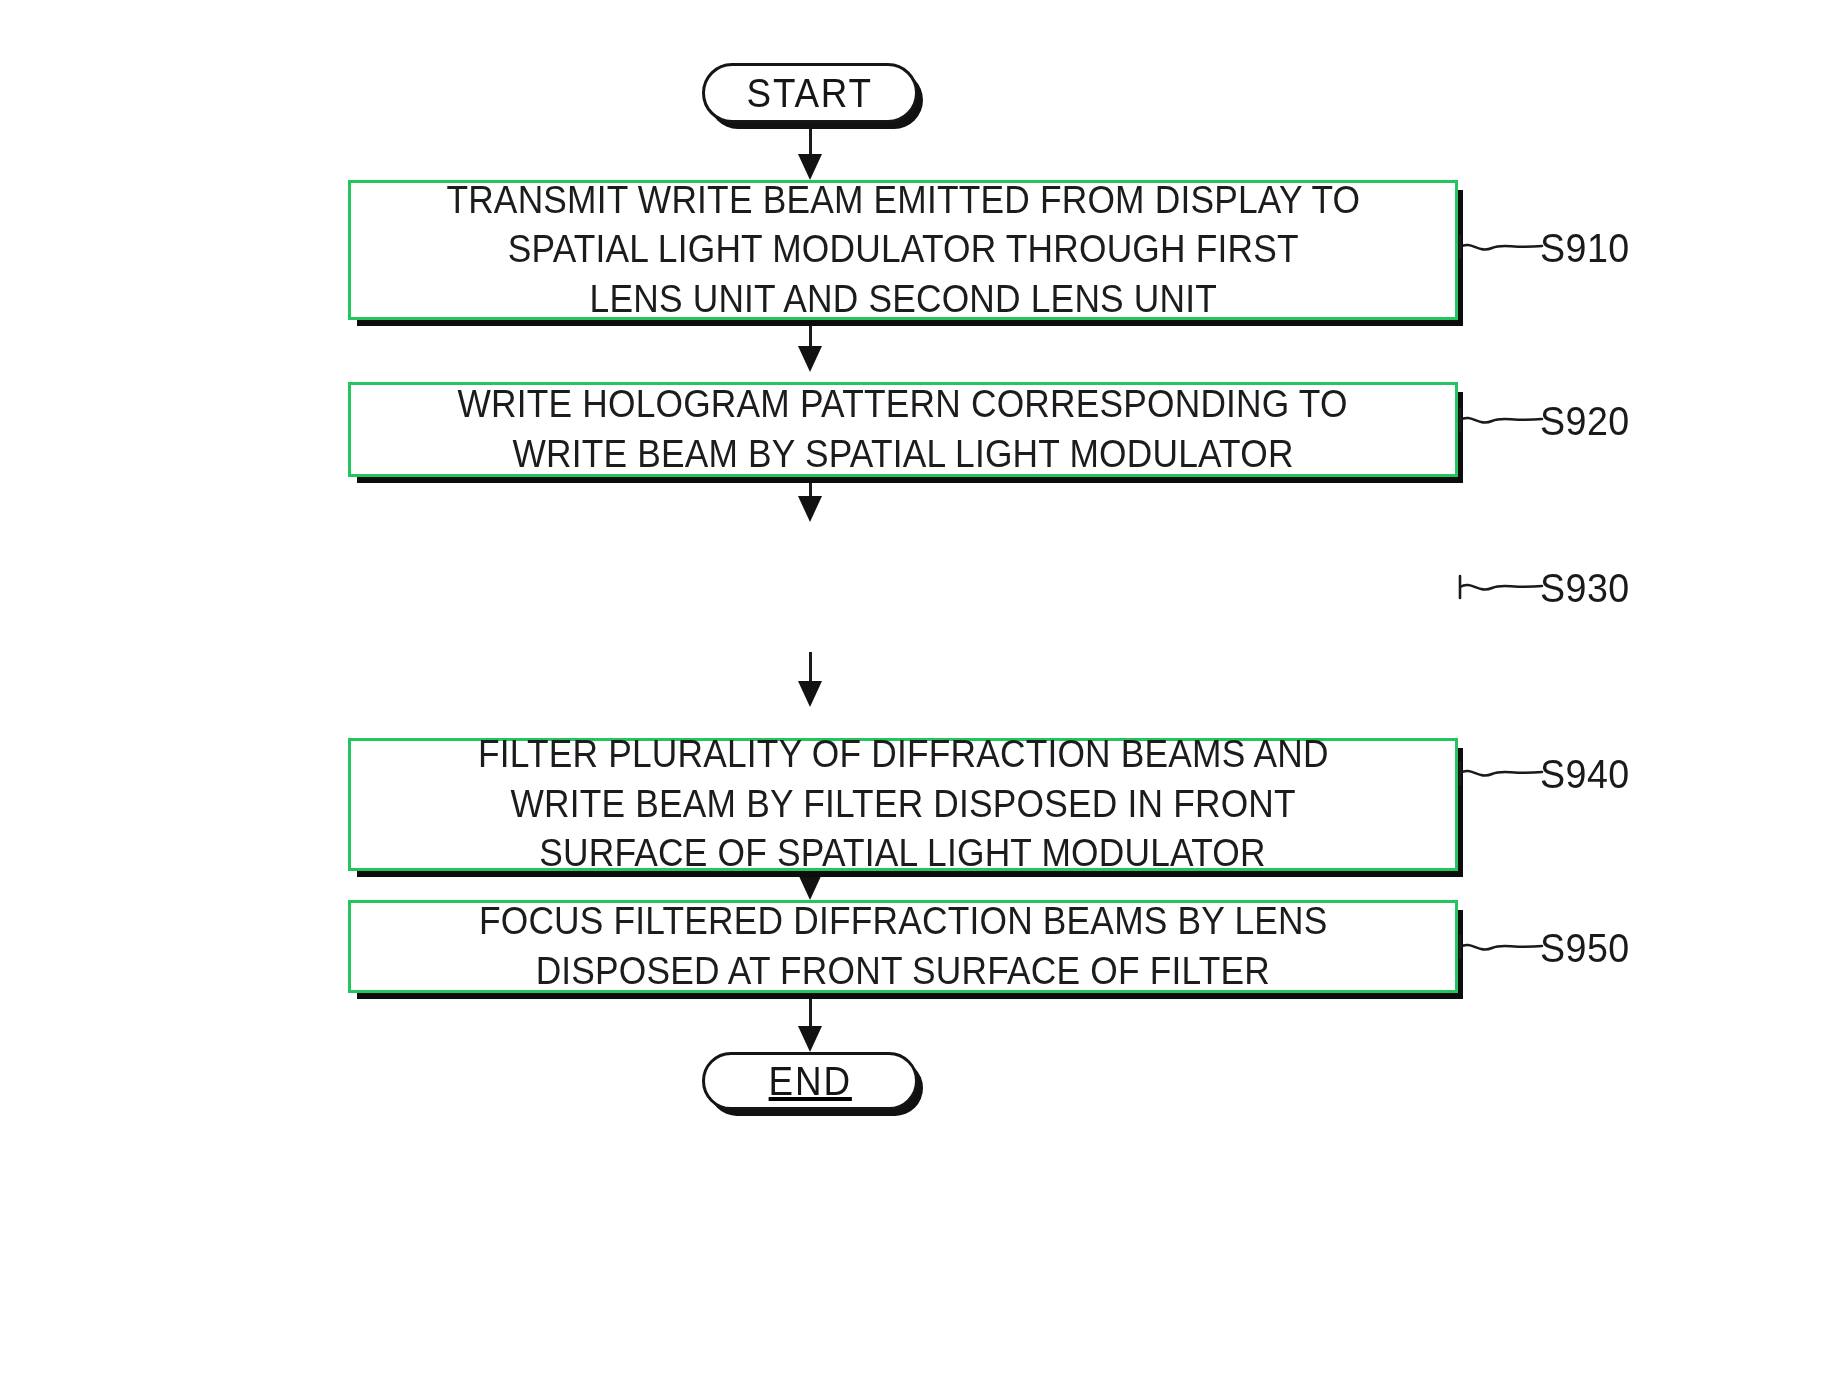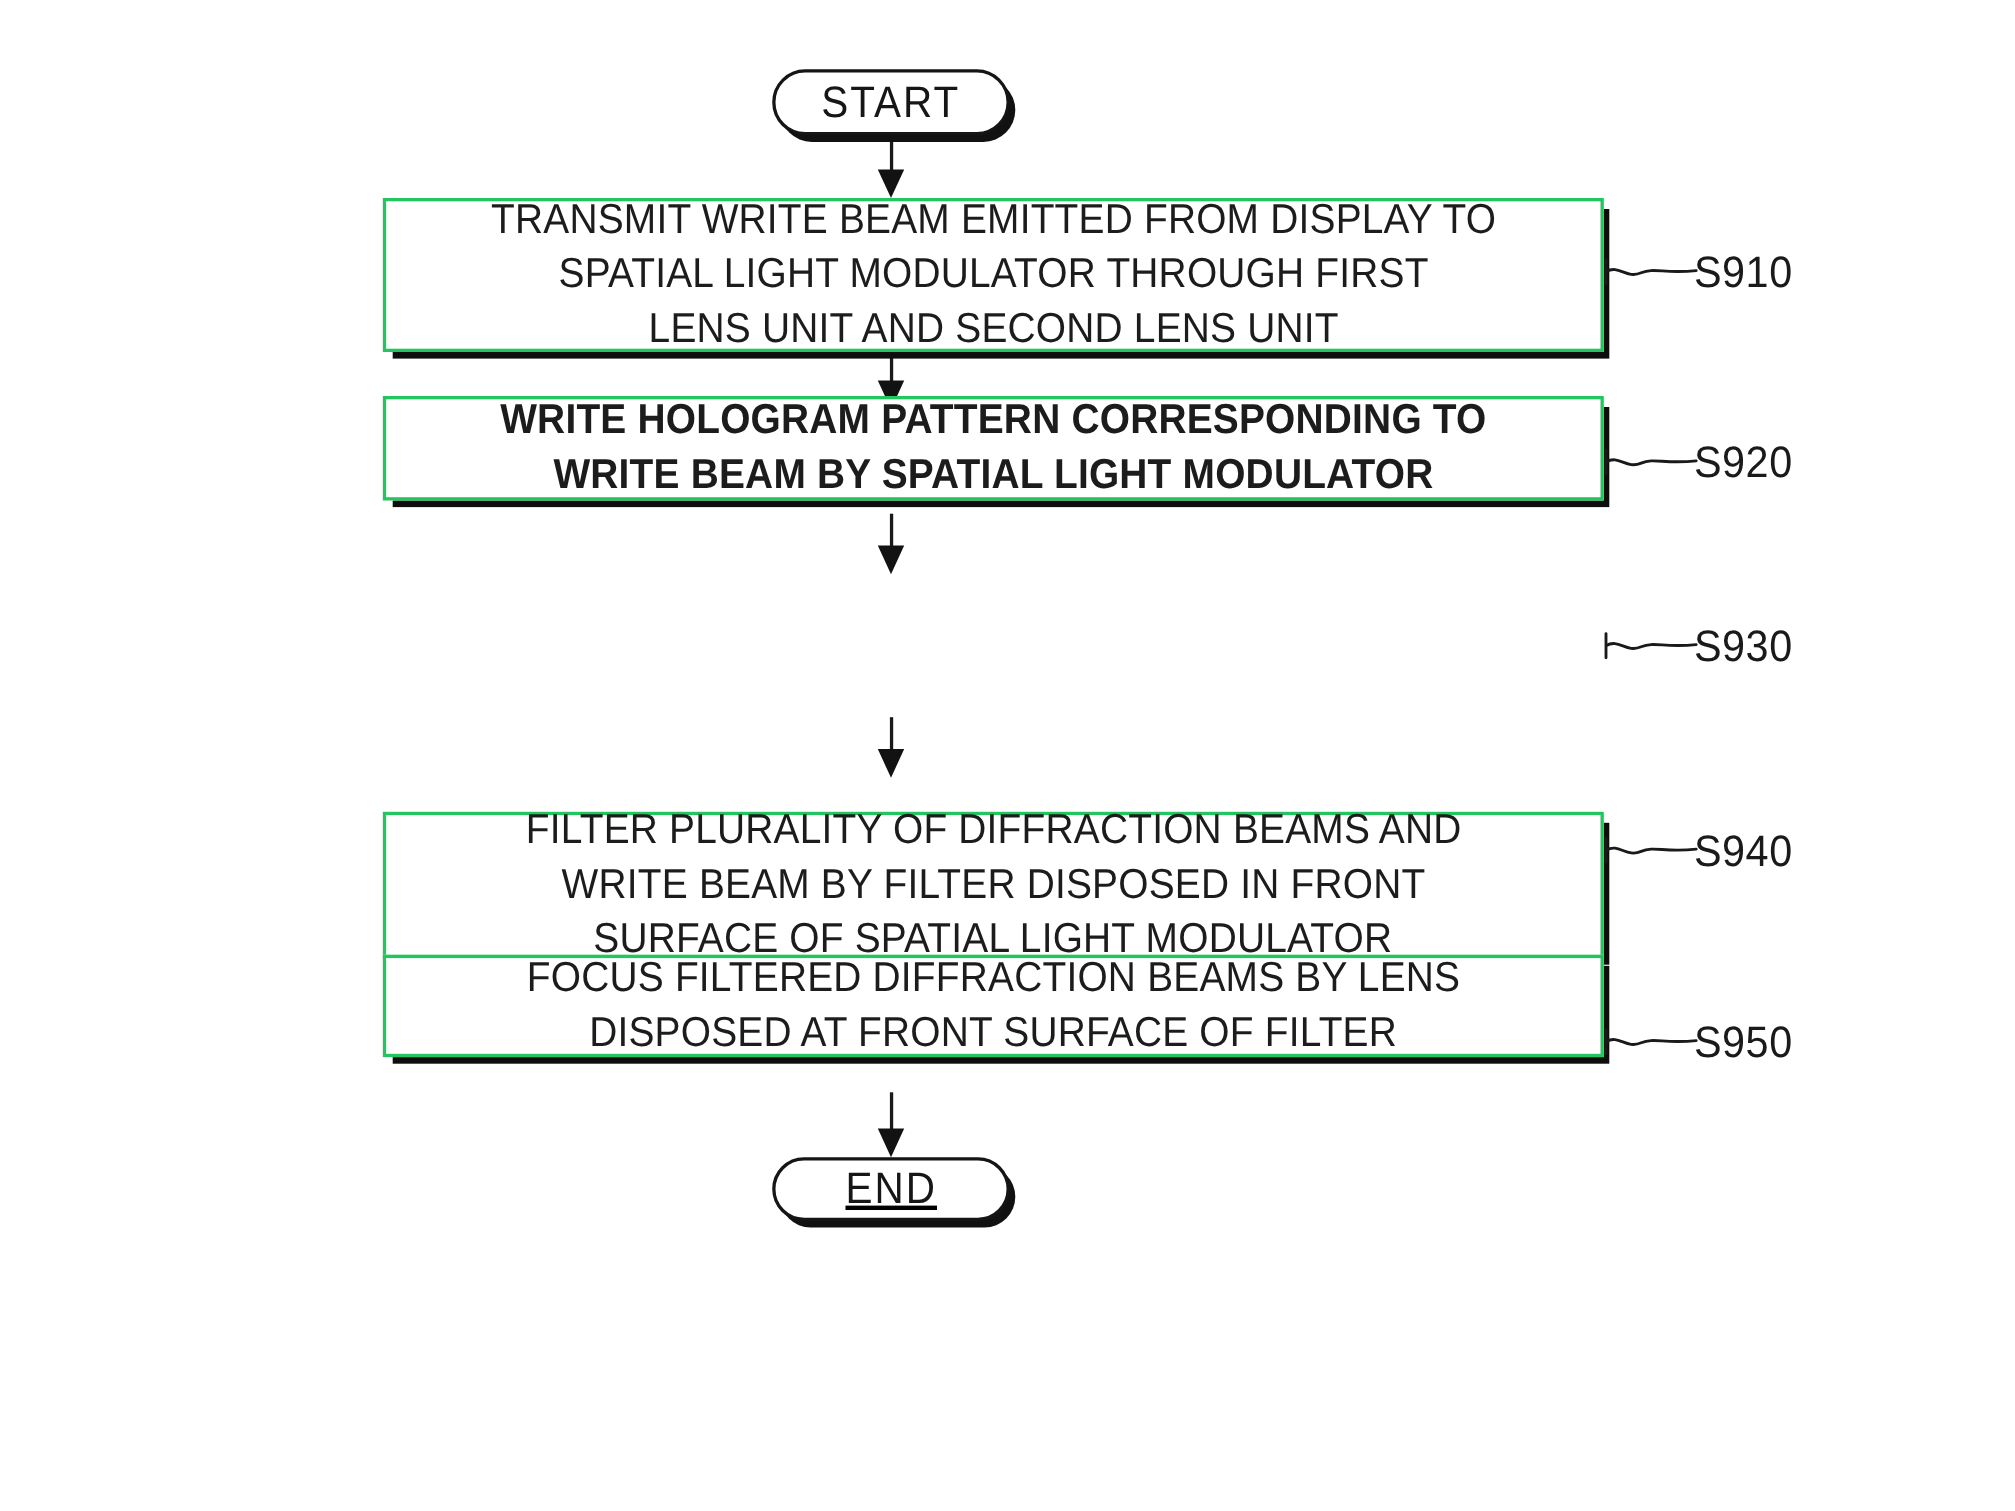--- a/index.html
+++ b/index.html
@@ -132,21 +132,21 @@
       <path d="M2,4 L2,26 M2,15 C14,8 20,22 34,16 C46,11 54,17 84,14" fill="none" stroke="#1a1a1a" stroke-width="2.6" stroke-linecap="round"></path>
     </svg>
   </div>
   <div class="steplabel" style="left:1540px; top:226px;">S910</div>
 
   <div class="conn" style="left:790px; top:320px; width:40px; height:52px;">
     <div class="shaft" style="height:28px;"></div>
     <div class="head"></div>
   </div>
 
-  <div class="proc" style="left:348px; top:360px; width:1110px; height:95px;font-weight:bold;">
+  <div class="proc" style="left:348px; top:382px; width:1110px; height:95px;">
     <div class="line">WRITE HOLOGRAM PATTERN CORRESPONDING TO</div>
     <div class="line">WRITE BEAM BY SPATIAL LIGHT MODULATOR</div>
   </div>
   <div class="leader" style="left:1458px; top:405px; width:86px; height:30px;">
     <svg width="86" height="30" viewBox="0 0 86 30">
       <path d="M2,4 L2,26 M2,15 C14,8 20,22 34,16 C46,11 54,17 84,14" fill="none" stroke="#1a1a1a" stroke-width="2.6" stroke-linecap="round"></path>
     </svg>
   </div>
   <div class="steplabel" style="left:1540px; top:399px;">S920</div>
 
@@ -177,21 +177,21 @@
       <path d="M2,4 L2,26 M2,15 C14,8 20,22 34,16 C46,11 54,17 84,14" fill="none" stroke="#1a1a1a" stroke-width="2.6" stroke-linecap="round"></path>
     </svg>
   </div>
   <div class="steplabel" style="left:1540px; top:752px;">S940</div>
 
   <div class="conn" style="left:790px; top:840px; width:40px; height:60px;">
     <div class="shaft" style="height:36px;"></div>
     <div class="head"></div>
   </div>
 
-  <div class="proc" style="left:348px; top:868px; width:1110px; height:93px;justify-content:center;">
+  <div class="proc" style="left:348px; top:900px; width:1110px; height:93px;justify-content:center;">
     <div class="line">FOCUS FILTERED DIFFRACTION BEAMS BY LENS</div>
     <div class="line">DISPOSED AT FRONT SURFACE OF FILTER</div>
   </div>
   <div class="leader" style="left:1458px; top:932px; width:86px; height:30px;">
     <svg width="86" height="30" viewBox="0 0 86 30">
       <path d="M2,4 L2,26 M2,15 C14,8 20,22 34,16 C46,11 54,17 84,14" fill="none" stroke="#1a1a1a" stroke-width="2.6" stroke-linecap="round"></path>
     </svg>
   </div>
   <div class="steplabel" style="left:1540px; top:926px;">S950</div>
 

